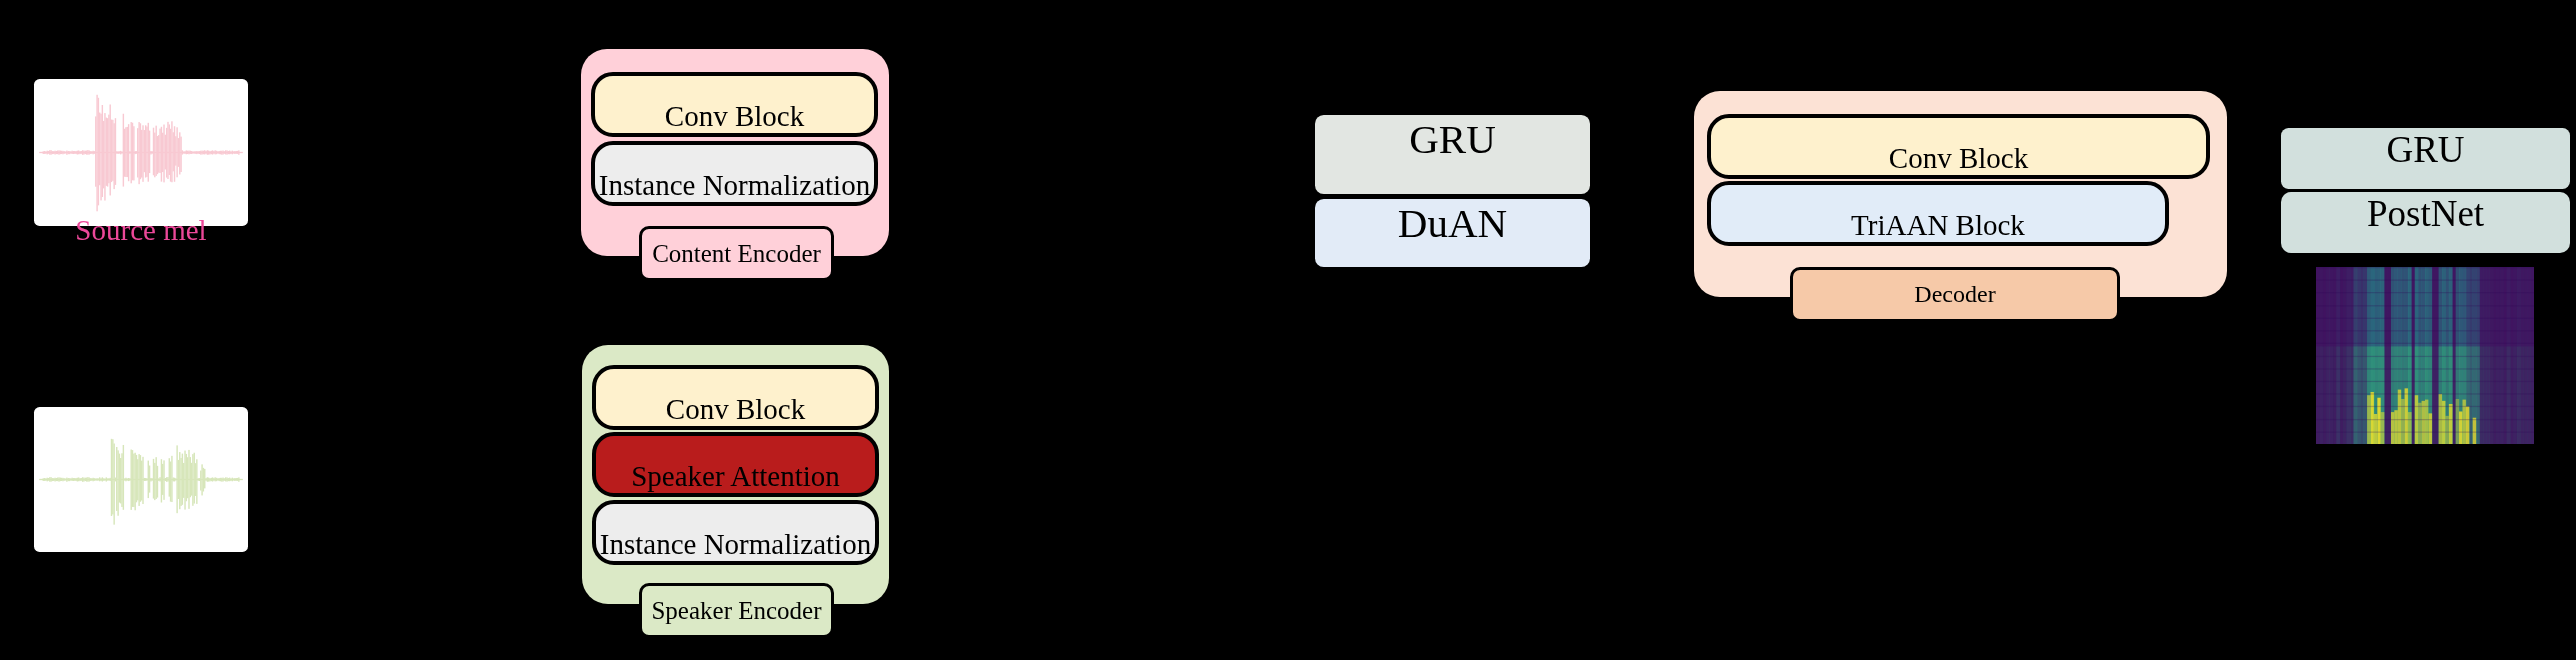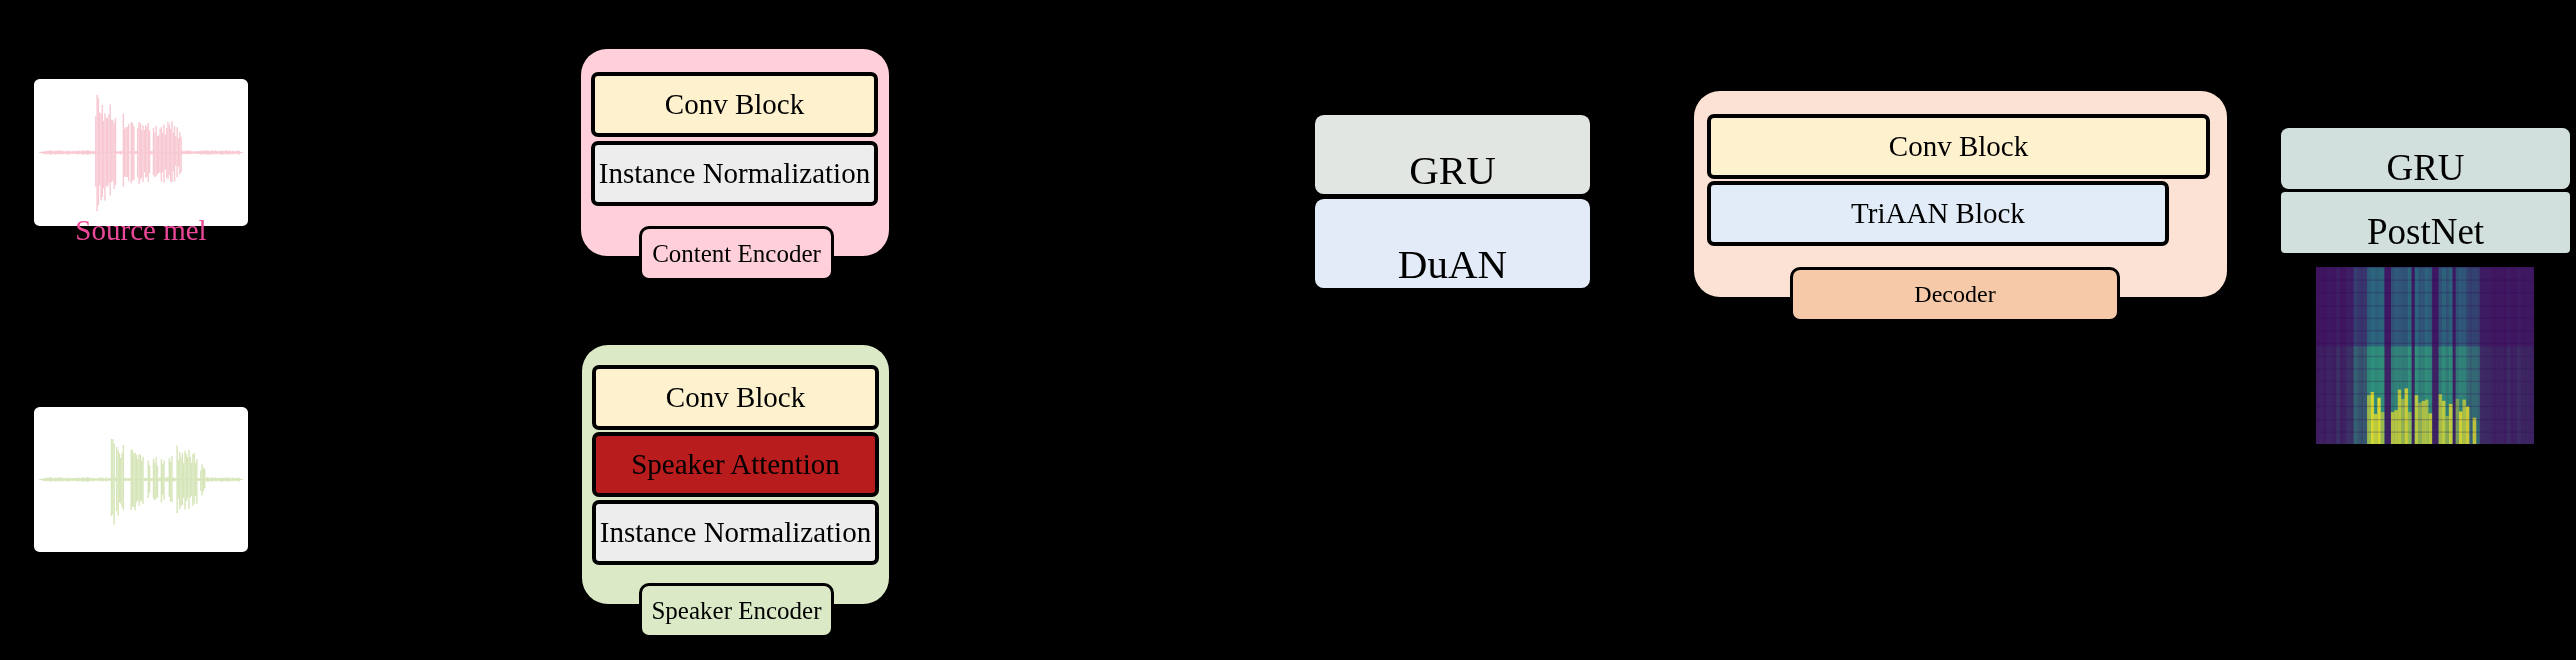--- a/index.html
+++ b/index.html
@@ -1,25 +1,25 @@
 <!DOCTYPE html>
 <html style="font-size:10px"><head>
 <meta charset="utf-8">
 <style>
   html,body{margin:0;padding:0;background:#000;}
   #canvas{position:relative;width:2576px;height:660px;background:#000;overflow:hidden;
           font-family:"Liberation Serif",serif;color:#000;}
   .abs{position:absolute;box-sizing:border-box;}
   .card{position:absolute;background:#ffffff;border-radius:5.6px;overflow:hidden;}
   .group{position:absolute;border-radius:26px;}
-  .row{position:absolute;box-sizing:border-box;border:4.4px solid #000;border-radius:7px;
-       display:flex;align-items:center;justify-content:center;font-size:29px;white-space:nowrap;}
+  .row{position:absolute;box-sizing:border-box;border:4.4px solid #000;border-radius:22px;
+       display:flex;align-items:flex-end;justify-content:center;font-size:29px;white-space:nowrap;}
   .tab{position:absolute;box-sizing:border-box;border:3.7px solid #000;border-radius:10px;
        display:flex;align-items:center;justify-content:center;font-size:25px;white-space:nowrap;}
-  .plain{position:absolute;border-radius:8.7px;display:flex;align-items:flex-end;justify-content:center;
+  .plain{position:absolute;border-radius:8.7px;display:flex;align-items:flex-start;justify-content:center;
          font-size:41px;white-space:nowrap;}
   .caption{position:absolute;text-align:center;font-size:29px;color:#ec4899;white-space:nowrap;}
   svg{display:block;}
 </style>
 </head>
 <body>
 
 <div id="canvas">
 
   <div class="card" style="left:34px;top:79px;width:214px;height:147px;z-index:1;">
@@ -357,39 +357,39 @@
   <div class="row" style="left:592px;top:500px;width:287px;height:65px;background:#EDEDED;">
     <span>Instance Normalization</span>
   </div>
   <div class="tab" style="left:639px;top:583px;width:195px;height:55px;background:#DBE9C6;z-index:3;">
     <span>Speaker Encoder</span>
   </div>
 
   <div class="plain" style="left:1315px;top:115px;width:275px;height:79px;background:#E2E6E2;">
     <span>GRU</span>
   </div>
-  <div class="plain" style="left:1315px;top:199px;width:275px;height:89px;background:#E2EBF7;">
+  <div class="plain" style="left:1315px;top:199px;width:275px;height:68px;background:#E2EBF7;">
     <span>DuAN</span>
   </div>
 
   <div class="group" style="left:1694px;top:91px;width:533px;height:206px;background:#FCE2D5;"></div>
   <div class="row" style="left:1707px;top:114px;width:503px;height:65px;background:#FEF1CD;">
     <span>Conv Block</span>
   </div>
   <div class="row" style="left:1707px;top:181px;width:462px;height:65px;background:#E1ECF8;">
     <span>TriAAN Block</span>
   </div>
   <div class="tab" style="left:1790px;top:267px;width:330px;height:55px;background:#F6C9A8;font-size:24px;z-index:3;">
     <span>Decoder</span>
   </div>
 
   <div class="plain" style="left:2281px;top:128px;width:289px;height:61px;background:#D2E0DD;border-radius:7.5px;font-size:37px;">
     <span>GRU</span>
   </div>
-  <div class="plain" style="left:2281px;top:192px;width:289px;height:61px;background:#D2E0DD;border-radius:4px;font-size:37px;">
+  <div class="plain" style="left:2281px;top:192px;width:289px;height:61px;background:#D2E0DD;border-radius:10px;font-size:37px;">
     <span>PostNet</span>
   </div>
 
   <div class="abs" style="left:2316px;top:267px;width:218px;height:177px;">
     <svg id="spec" width="218" height="177" viewBox="0 0 349 283" preserveAspectRatio="none">
         <rect x="0" y="0" width="349" height="283" fill="#430A5D"></rect>
         <rect x="0.0" y="0" width="5.9" height="283" fill="#21918C" opacity="0.07"></rect>
         <rect x="0.0" y="127" width="5.9" height="156" fill="#35B779" opacity="0.06"></rect>
         <rect x="5.5" y="0" width="5.9" height="283" fill="#21918C" opacity="0.09"></rect>
         <rect x="5.5" y="127" width="5.9" height="156" fill="#35B779" opacity="0.07"></rect>

